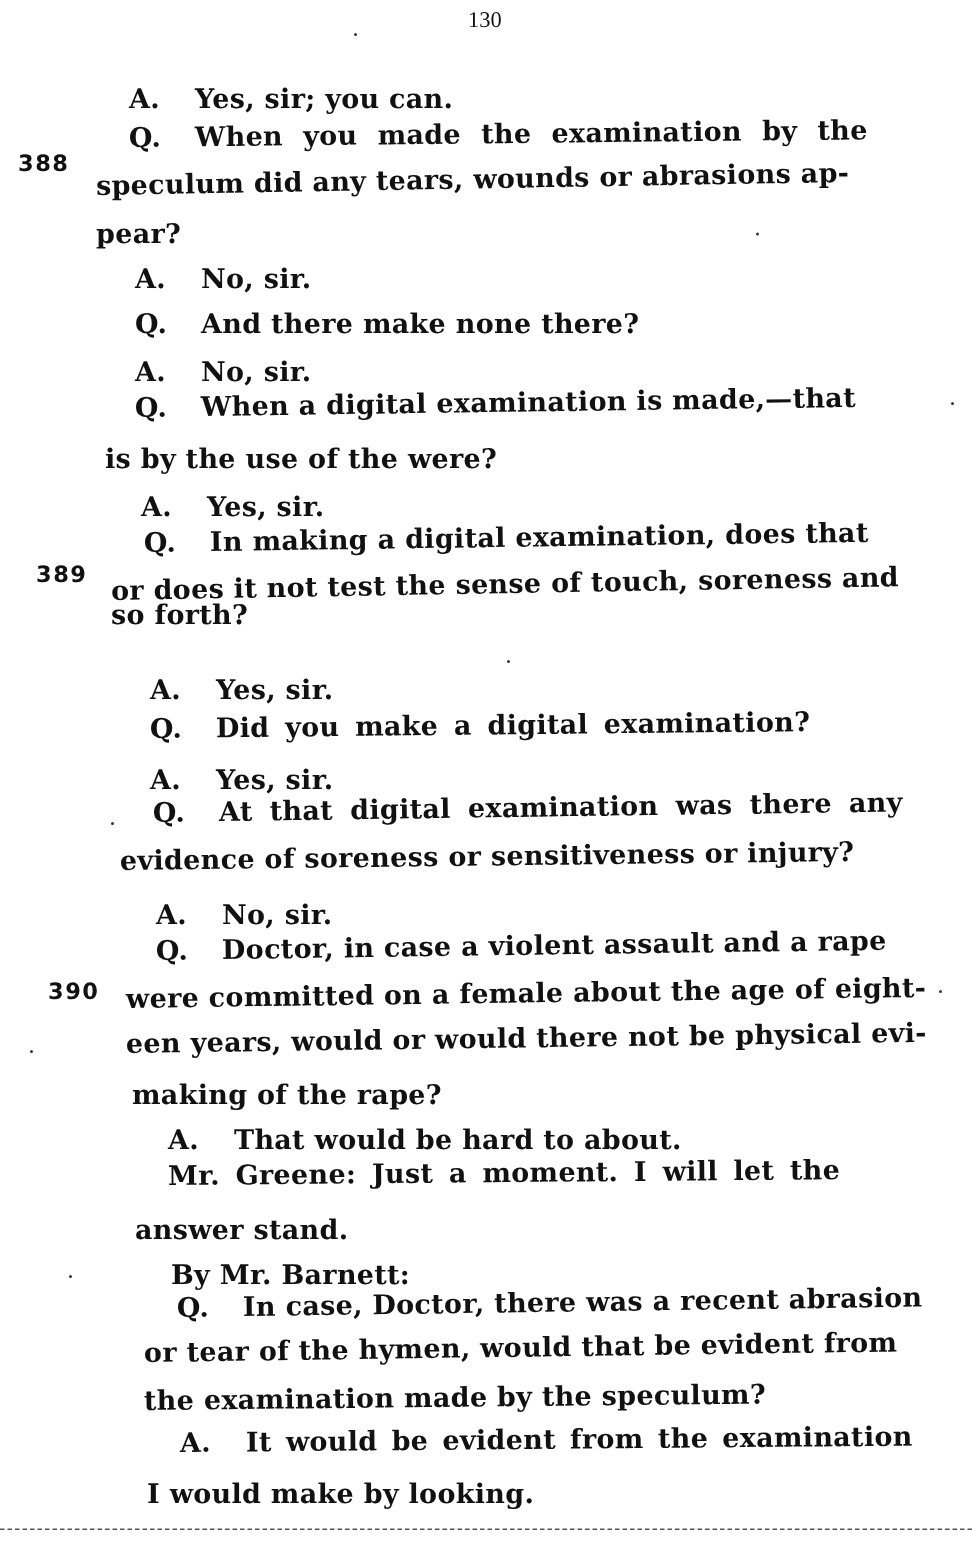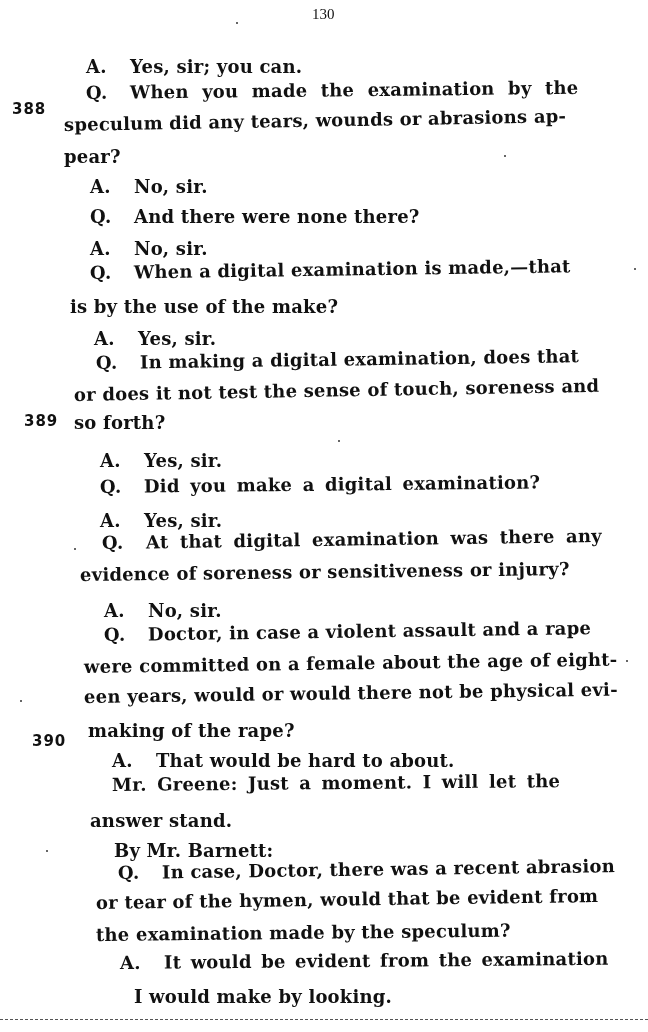--- a/index.html
+++ b/index.html
@@ -47,38 +47,38 @@
       border-top: 1px dashed #555;
     }
     .speck { position: absolute; background: #333; width: 2px; height: 2px; border-radius: 1px; }
   </style>
 </head>
 <body>
 
 <div class="page-number">130</div>
 
 <div class="margin-num" style="top:100px;left:12px;">388</div>
-<div class="margin-num" style="top:412px;left:24px;">389</div>
-<div class="margin-num" style="top:732px;left:32px;">390</div>
+<div class="margin-num" style="top:374px;left:24px;">389</div>
+<div class="margin-num" style="top:652px;left:32px;">390</div>
 
 <div class="line" style="top:56px;left:86px;"><span class="label">A.</span><span>Yes, sir; you can.</span></div>
 <div class="line" style="top:82px;left:86px;transform:rotate(-0.6deg);word-spacing:7px;"><span class="label">Q.</span><span>When you made the examination by the</span></div>
 <div class="line" style="top:114px;left:64px;transform:rotate(-1deg);"><span>speculum did any tears, wounds or abrasions ap-</span></div>
 <div class="line" style="top:146px;left:64px;"><span>pear?</span></div>
 
 <div class="line" style="top:176px;left:90px;"><span class="label">A.</span><span>No, sir.</span></div>
-<div class="line" style="top:206px;left:90px;"><span class="label">Q.</span><span>And there were none there?</span></div>
+<div class="line" style="top:206px;left:90px;"><span class="label">Q.</span><span>And there make none there?</span></div>
 <div class="line" style="top:238px;left:90px;"><span class="label">A.</span><span>No, sir.</span></div>
 <div class="line" style="top:262px;left:90px;transform:rotate(-0.8deg);"><span class="label">Q.</span><span>When a digital examination is made,—that</span></div>
-<div class="line" style="top:296px;left:70px;"><span>is by the use of the make?</span></div>
+<div class="line" style="top:296px;left:70px;"><span>is by the use of the were?</span></div>
 <div class="line" style="top:328px;left:94px;"><span class="label">A.</span><span>Yes, sir.</span></div>
 
 <div class="line" style="top:352px;left:96px;transform:rotate(-0.8deg);"><span class="label">Q.</span><span>In making a digital examination, does that</span></div>
 <div class="line" style="top:384px;left:74px;transform:rotate(-1deg);"><span>or does it not test the sense of touch, soreness and</span></div>
-<div class="line" style="top:412px;left:74px;"><span>so forth?</span></div>
+<div class="line" style="top:400px;left:74px;"><span>so forth?</span></div>
 <div class="line" style="top:450px;left:100px;"><span class="label">A.</span><span>Yes, sir.</span></div>
 <div class="line" style="top:476px;left:100px;transform:rotate(-0.6deg);word-spacing:4px;"><span class="label">Q.</span><span>Did you make a digital examination?</span></div>
 <div class="line" style="top:510px;left:100px;"><span class="label">A.</span><span>Yes, sir.</span></div>
 
 <div class="line" style="top:532px;left:102px;transform:rotate(-0.8deg);word-spacing:5px;"><span class="label">Q.</span><span>At that digital examination was there any</span></div>
 <div class="line" style="top:564px;left:80px;transform:rotate(-0.7deg);"><span>evidence of soreness or sensitiveness or injury?</span></div>
 <div class="line" style="top:600px;left:104px;"><span class="label">A.</span><span>No, sir.</span></div>
 <div class="line" style="top:624px;left:104px;transform:rotate(-0.8deg);"><span class="label">Q.</span><span>Doctor, in case a violent assault and a rape</span></div>
 <div class="line" style="top:656px;left:84px;transform:rotate(-0.8deg);"><span>were committed on a female about the age of eight-</span></div>
 <div class="line" style="top:686px;left:84px;transform:rotate(-0.8deg);"><span>een years, would or would there not be physical evi-</span></div>
@@ -86,21 +86,21 @@
 
 <div class="line" style="top:750px;left:112px;"><span class="label">A.</span><span>That would be hard to about.</span></div>
 <div class="line" style="top:774px;left:112px;transform:rotate(-0.5deg);word-spacing:4px;"><span>Mr. Greene:  Just a moment.  I will let the</span></div>
 <div class="line" style="top:810px;left:90px;"><span>answer stand.</span></div>
 <div class="line" style="top:840px;left:114px;"><span>By Mr. Barnett:</span></div>
 
 <div class="line" style="top:862px;left:118px;transform:rotate(-0.8deg);"><span class="label">Q.</span><span>In case, Doctor, there was a recent abrasion</span></div>
 <div class="line" style="top:892px;left:96px;transform:rotate(-0.8deg);"><span>or tear of the hymen, would that be evident from</span></div>
 <div class="line" style="top:924px;left:96px;transform:rotate(-0.6deg);"><span>the examination made by the speculum?</span></div>
 <div class="line" style="top:952px;left:120px;transform:rotate(-0.5deg);word-spacing:3px;"><span class="label">A.</span><span>It would be evident from the examination</span></div>
-<div class="line" style="top:986px;left:98px;margin-left:36px;"><span>I would make by looking.</span></div>
+<div class="line" style="top:986px;left:98px;"><span>I would make by looking.</span></div>
 
 <div class="bottom-rule"></div>
 
 <div class="speck" style="top:22px;left:236px;"></div>
 <div class="speck" style="top:155px;left:504px;"></div>
 <div class="speck" style="top:268px;left:634px;"></div>
 <div class="speck" style="top:660px;left:626px;"></div>
 <div class="speck" style="top:700px;left:20px;"></div>
 <div class="speck" style="top:850px;left:46px;"></div>
 <div class="speck" style="top:440px;left:338px;"></div>

